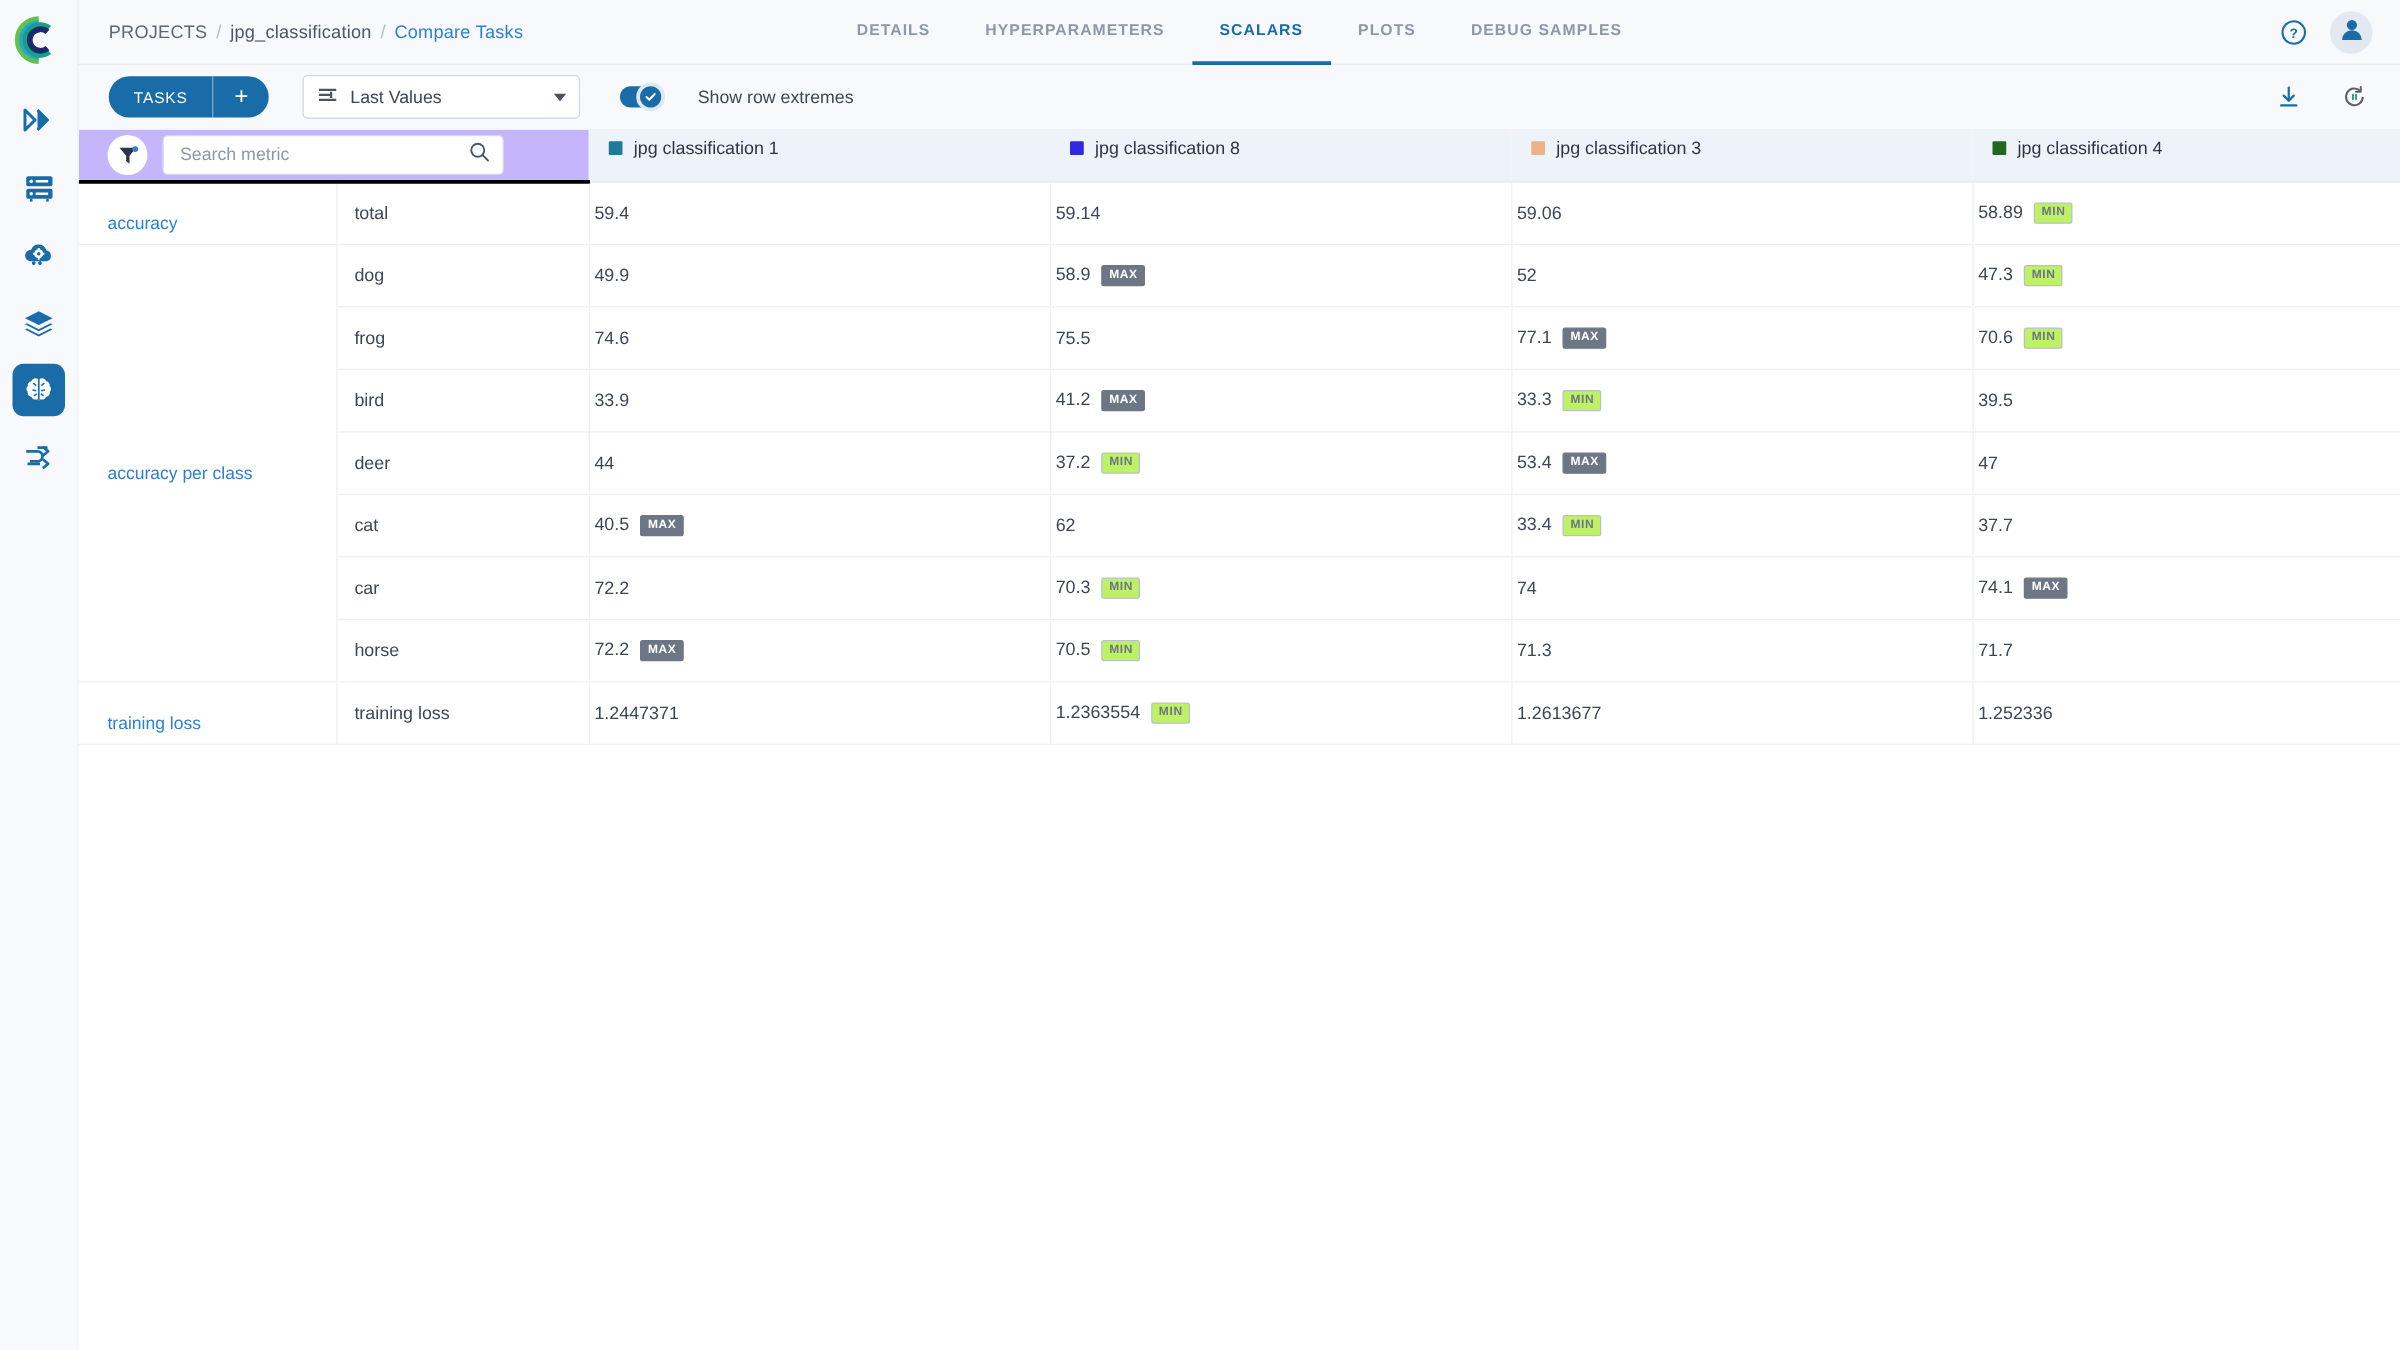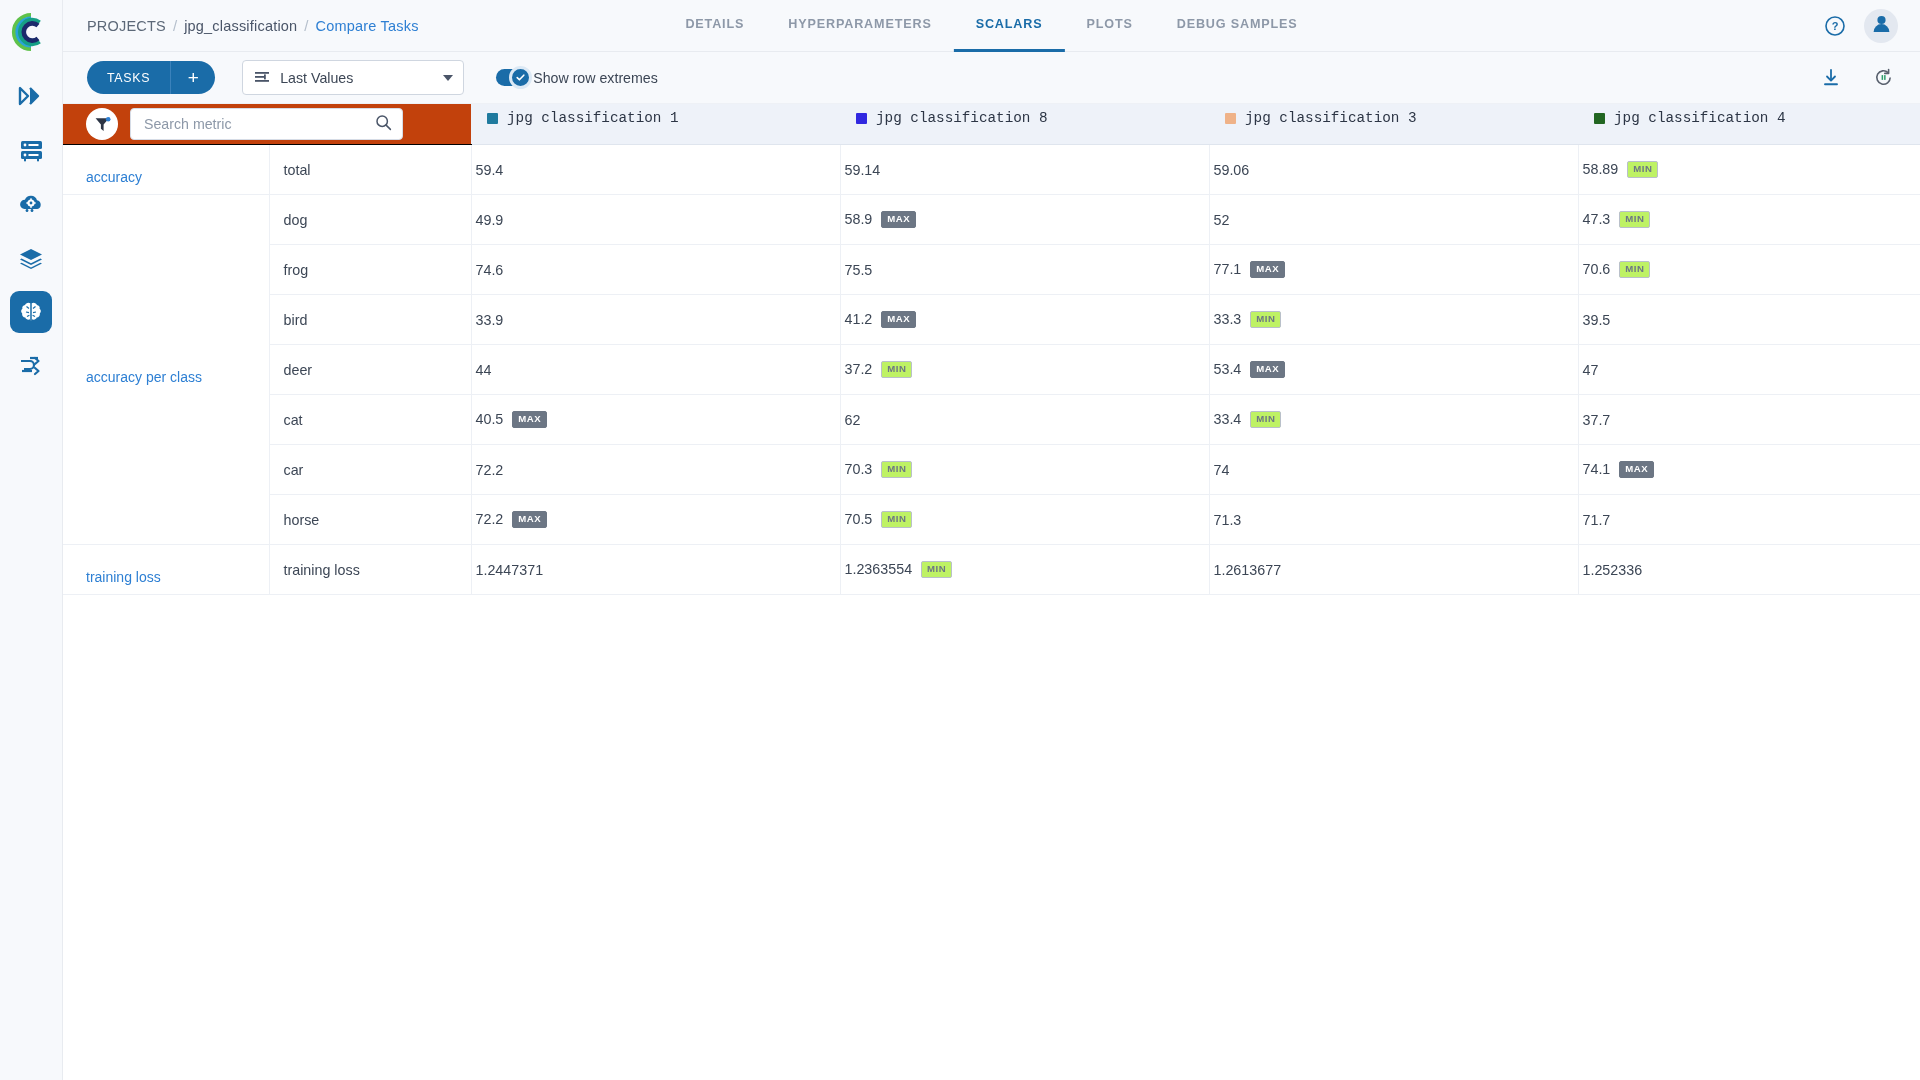--- a/index.html
+++ b/index.html
@@ -81,21 +81,21 @@
     border-left: 1px solid #3b82bb; cursor: pointer; font-size: 19px; line-height: 1; font-weight: 400;
   }
   .select-box {
     margin-left: 27px; width: 222px; height: 35px;
     border: 1px solid #cfd6e0; border-radius: 4px; background: #fff;
     display: flex; align-items: center; padding: 0 10px 0 12px; cursor: pointer;
   }
   .select-label { font-size: 14.2px; color: #3c4655; margin-left: 9px; flex: 1; }
   .caret { width: 0; height: 0; border-left: 5px solid transparent; border-right: 5px solid transparent; border-top: 6px solid #4a5568; }
 
-  .toggle-wrap { display: flex; align-items: center; margin-left: 32px; gap: 4px; cursor: pointer; }
+  .toggle-wrap { display: flex; align-items: center; margin-left: 32px; gap: 29px; cursor: pointer; }
   .toggle {
     width: 33px; height: 17px; border-radius: 9px; background: #1a6ca8; position: relative;
   }
   .toggle .knob {
     position: absolute; right: -3px; top: -3px; width: 23px; height: 23px; border-radius: 50%;
     background: #1a6ca8; border: 3px solid #dce9f5;
     display: flex; align-items: center; justify-content: center;
   }
   .toggle-label { font-size: 14.2px; color: #3c4655; }
 
@@ -108,39 +108,39 @@
 
   col.c-metric { width: 206px; }
   col.c-variant { width: 202px; }
   col.c-task { width: 369px; }
 
   thead th {
     background: #eef2f9; height: 40px; padding: 0;
     border-bottom: 1px solid #dfe5ee;
     font-weight: 400;
   }
-  th.search-cell { padding: 0 0 0 23px; background: #c2410c; border-bottom: 1px solid #000000; }
+  th.search-cell { padding: 0 0 0 23px; background: #c4b5fd; border-bottom: 3px solid #000000; }
   .search-row-inner { display: flex; align-items: center; gap: 12px; height: 40px; }
   .filter-circle {
     width: 32px; height: 32px; border-radius: 50%; background: #fff;
     display: flex; align-items: center; justify-content: center; cursor: pointer;
     flex: 0 0 32px;
   }
   .search-field {
     width: 273px; height: 32px; background: #fff;
     border: 1px solid #d6dce6; border-radius: 4px;
     display: flex; align-items: center; padding: 0 10px 0 13px;
   }
   .search-field input {
     border: 0; outline: 0; flex: 1; font-size: 14.2px; color: #3c4655;
     font-family: "Liberation Sans", sans-serif; background: transparent;
   }
   .search-field input::placeholder { color: #8d98a8; }
 
-  th.task-col { padding: 0 0 12px 16px; font-family: Liberation Mono, monospace; }
+  th.task-col { padding: 0 0 12px 16px; }
   .task-head { display: flex; align-items: center; gap: 9px; }
   .swatch { width: 11px; height: 11px; border-radius: 1px; flex: 0 0 11px; }
   .task-name { font-size: 14.3px; color: #2c3545; }
 
   tbody td { border-bottom: 1px solid #edf0f5; height: 50px; padding: 0; background: #fff; }
   td.metric-cell { padding-left: 23px; vertical-align: top; }
   td.metric-cell .mlabel {
     font-size: 14px; color: #2d7fd3; cursor: pointer; display: inline-block; padding-top: 16px;
   }
   td.variant-cell { padding-left: 14px; border-left: 1px solid #edf0f5; font-size: 14.3px; color: #3c4655; }

